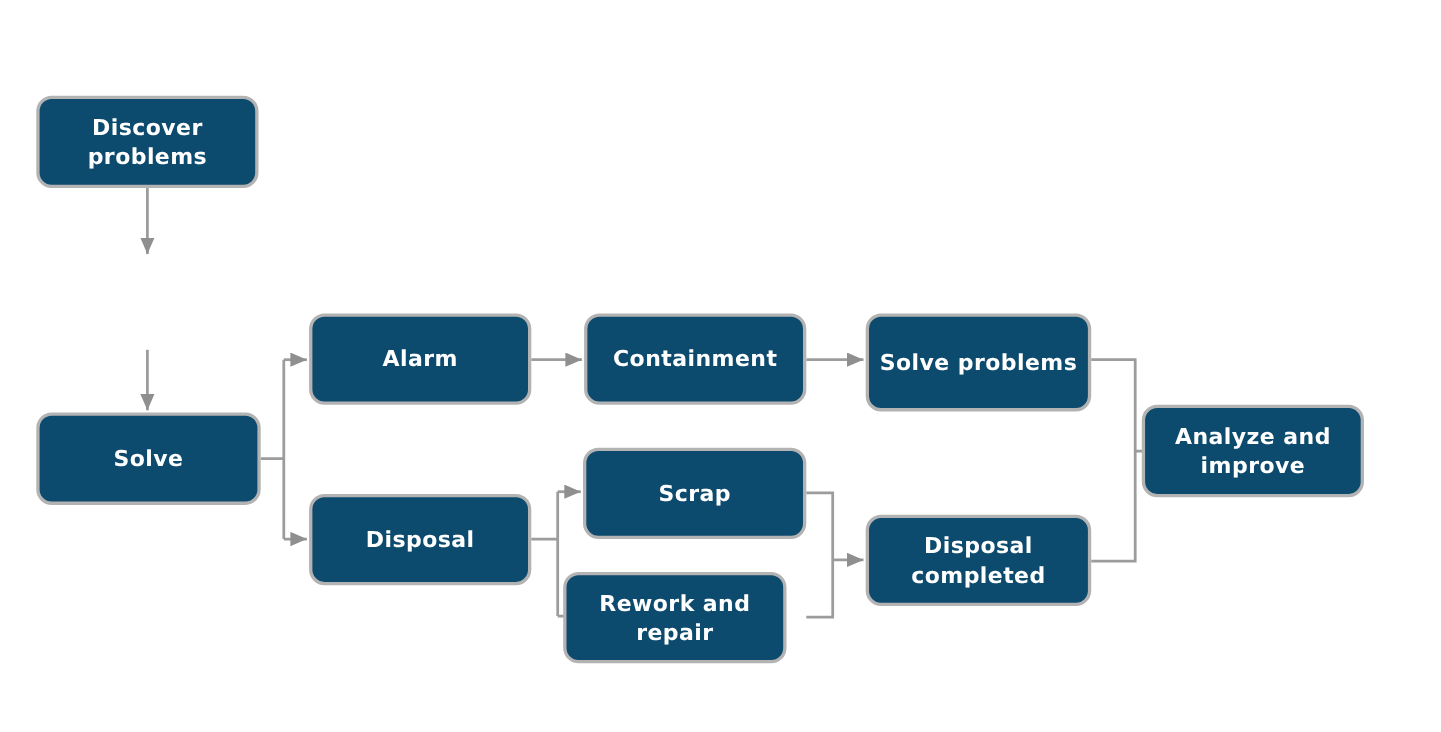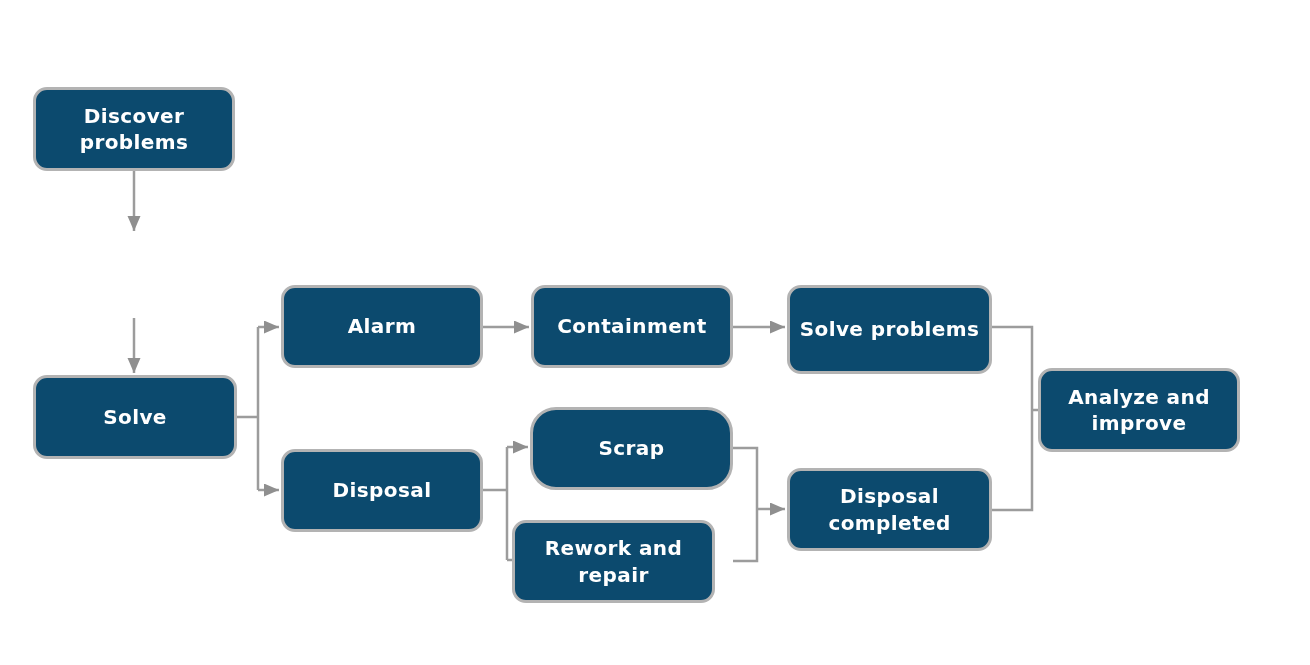--- a/index.html
+++ b/index.html
@@ -98,21 +98,21 @@
   </div>
 
   <div class="node" style="left:787px; top:285px; width:205px; height:89px;">
     <span class="label">Solve problems</span>
   </div>
 
   <div class="node" style="left:281px; top:449px; width:202px; height:83px;">
     <span class="label">Disposal</span>
   </div>
 
-  <div class="node" style="left:530px; top:407px; width:203px; height:83px;border-radius:26px;">
+  <div class="node" style="left:530px; top:407px; width:203px; height:83px;">
     <span class="label">Scrap</span>
   </div>
 
   <div class="node" style="left:512px; top:520px; width:203px; height:83px;">
     <span class="label">Rework and
 repair</span>
   </div>
 
   <div class="node" style="left:787px; top:468px; width:205px; height:83px;">
     <span class="label">Disposal

